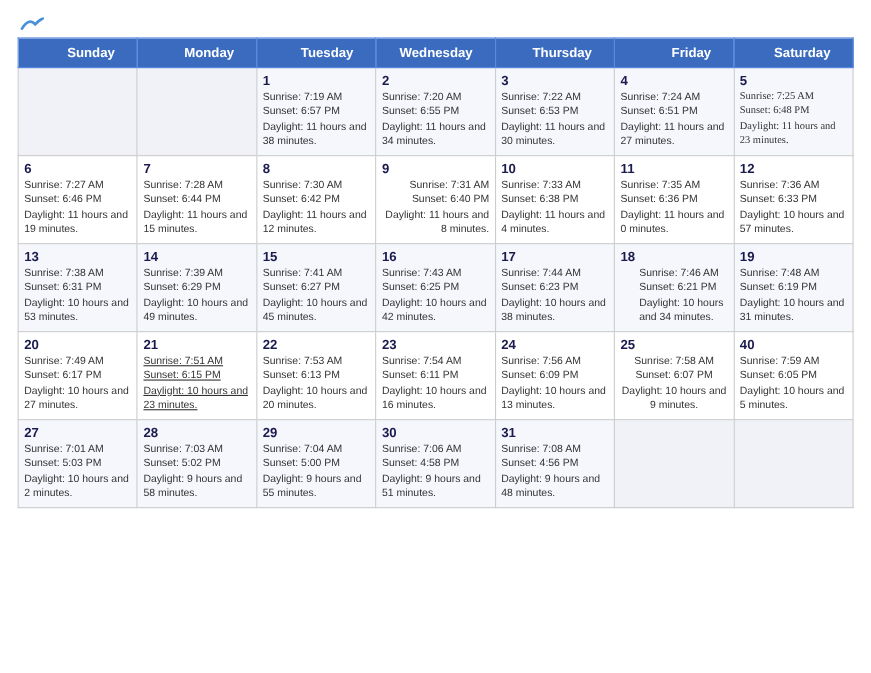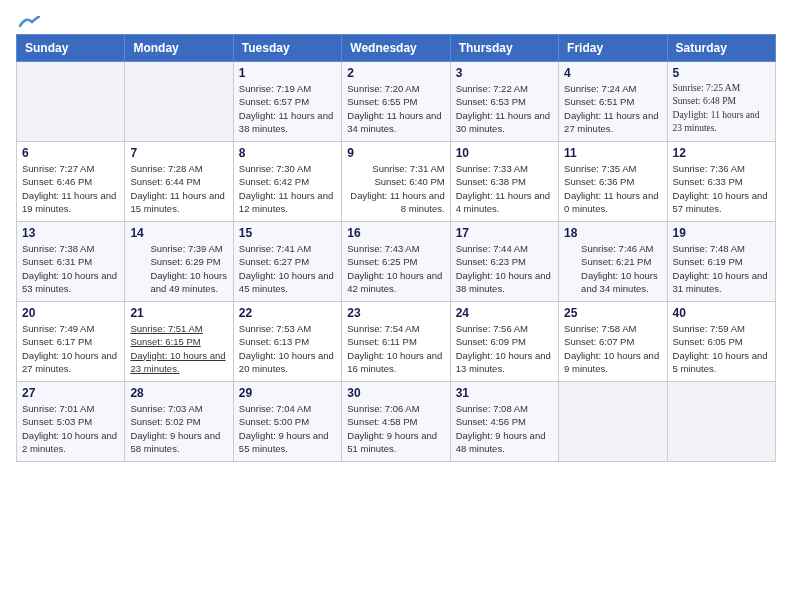--- a/index.html
+++ b/index.html
@@ -37,22 +37,22 @@
     table {
       width: 100%;
       border-collapse: collapse;
       table-layout: fixed;
     }
     thead tr th {
       background-color: #3a6bbf;
       color: #fff;
       font-size: 12px;
       font-weight: bold;
-      padding: 6px 8px;
-      text-align: left;
+      padding: 6px 20px;
+      text-align: right;
       border: 1px solid #5a8ae0;
     }
     tbody tr td {
       border: 1px solid #ccc;
       vertical-align: top;
       padding: 4px 5px;
       font-size: 10px;
       color: #222;
       height: 80px;
       background: #fff;
@@ -188,21 +188,21 @@
       </tr>
       <tr>
         <td>
           <span class="day-num">13</span>
           <div class="day-detail" style="white-space: pre-line;">Sunrise: 7:38 AM
 Sunset: 6:31 PM
 Daylight: 10 hours and 53 minutes.</div>
         </td>
         <td>
           <span class="day-num">14</span>
-          <div class="day-detail" style="white-space: pre-line; margin-left: 20px;">Sunrise: 7:39 AM
+          <div class="day-detail" style="white-space: pre-line;">Sunrise: 7:39 AM
 Sunset: 6:29 PM
 Daylight: 10 hours and 49 minutes.</div>
         </td>
         <td>
           <span class="day-num">15</span>
           <div class="day-detail" style="white-space: pre-line;">Sunrise: 7:41 AM
 Sunset: 6:27 PM
 Daylight: 10 hours and 45 minutes.</div>
         </td>
         <td>
@@ -256,21 +256,21 @@
 Daylight: 10 hours and 16 minutes.</div>
         </td>
         <td>
           <span class="day-num">24</span>
           <div class="day-detail" style="white-space: pre-line;">Sunrise: 7:56 AM
 Sunset: 6:09 PM
 Daylight: 10 hours and 13 minutes.</div>
         </td>
         <td>
           <span class="day-num">25</span>
-          <div class="day-detail" style="white-space: pre-line;">Sunrise: 7:58 AM
+          <div class="day-detail" style="white-space: pre-line; text-align: center;">Sunrise: 7:58 AM
 Sunset: 6:07 PM
 Daylight: 10 hours and 9 minutes.</div>
         </td>
         <td>
           <span class="day-num">40</span>
           <div class="day-detail" style="white-space: pre-line;">Sunrise: 7:59 AM
 Sunset: 6:05 PM
 Daylight: 10 hours and 5 minutes.</div>
         </td>
       </tr>

